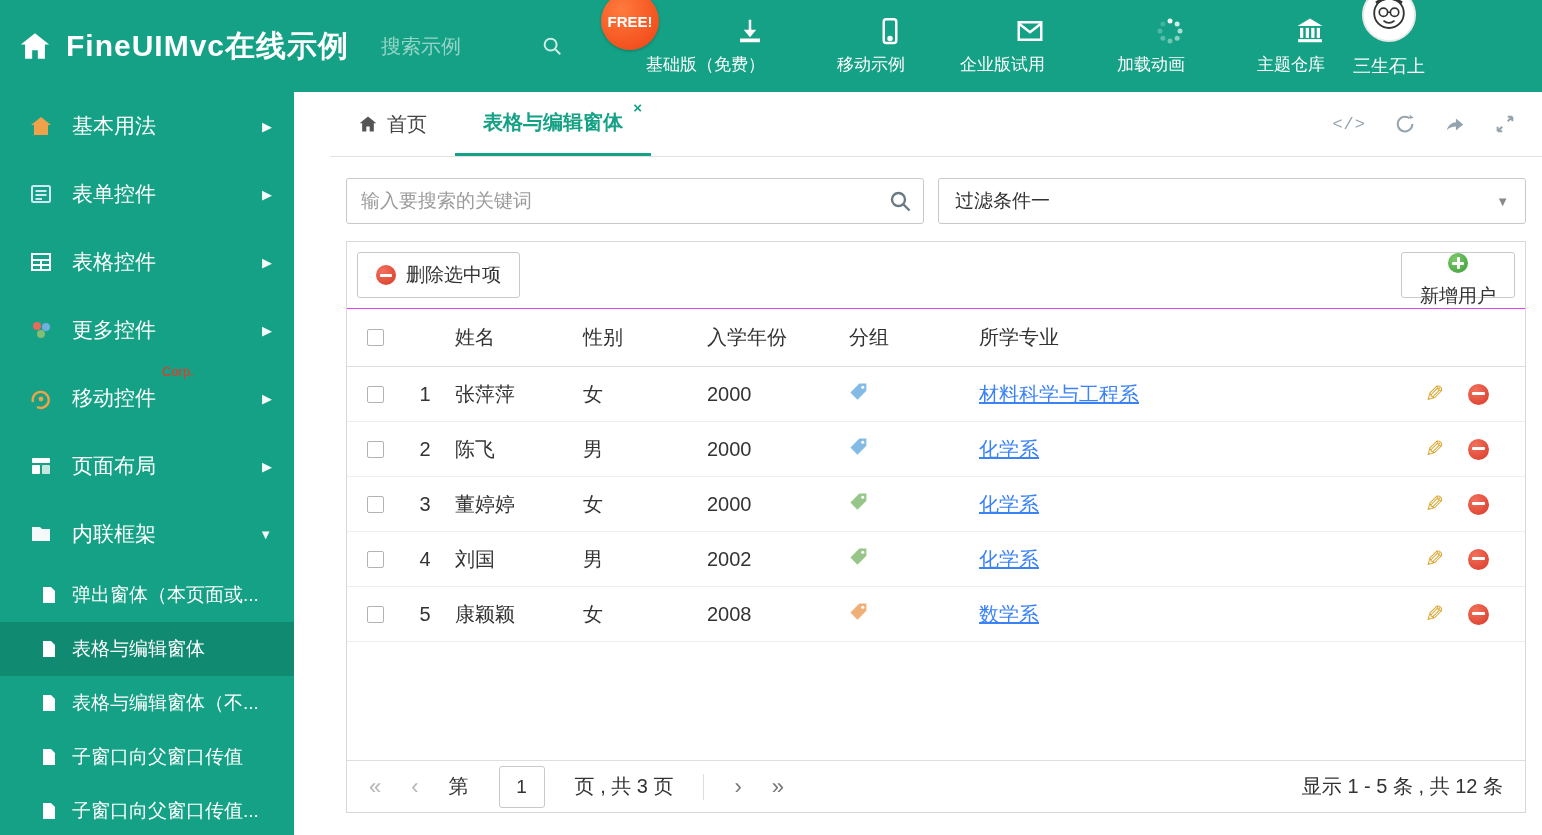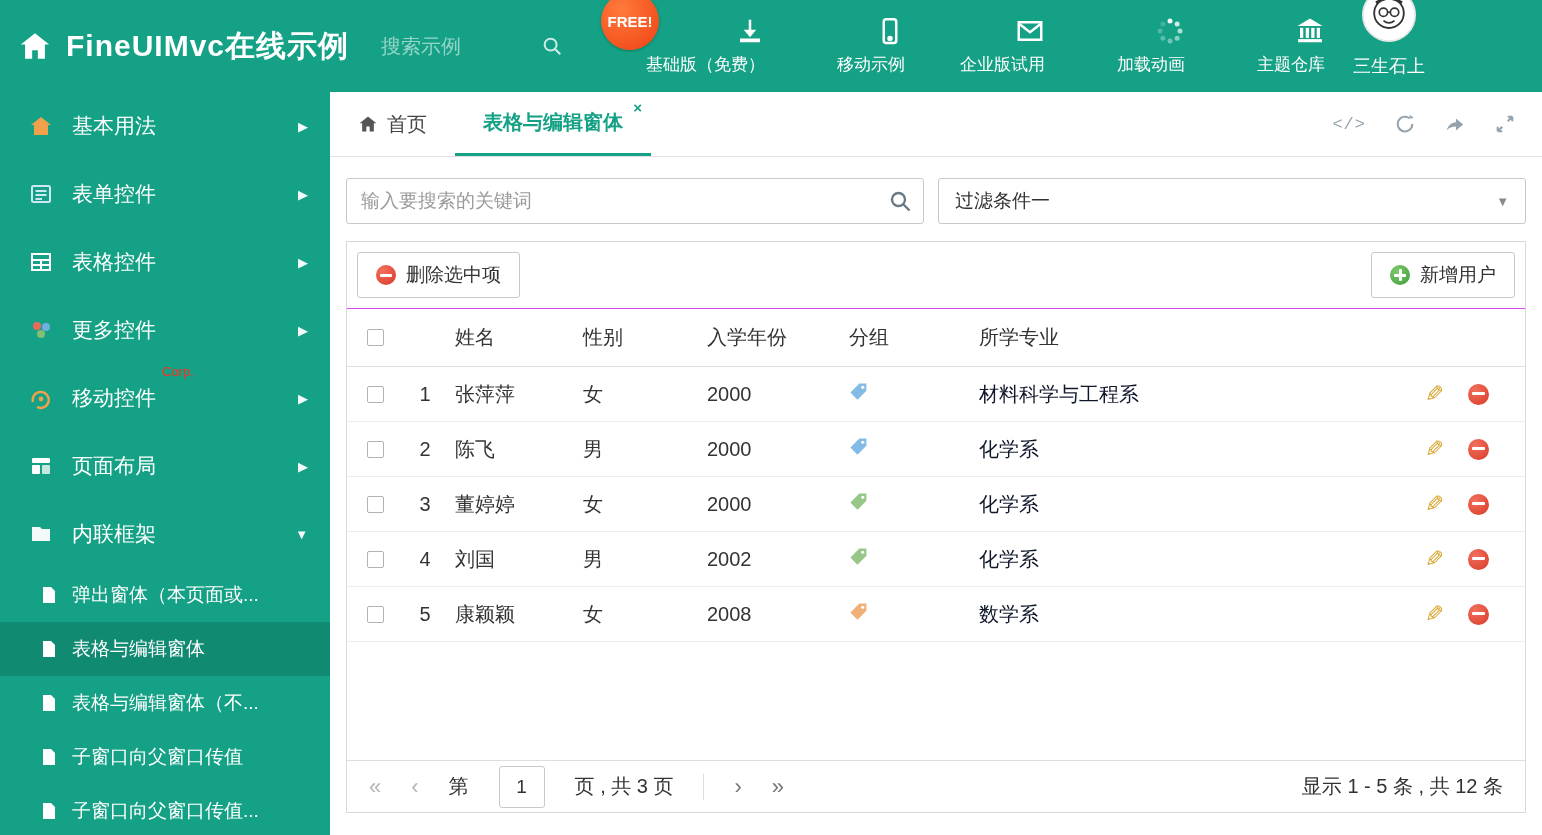--- a/index.html
+++ b/index.html
@@ -22,21 +22,21 @@
   .hnav-label { font-size:17px; white-space:nowrap; }
   .free-badge { position:absolute; left:-32px; top:-24px; width:58px; height:58px; border-radius:50%;
     background:radial-gradient(circle at 35% 30%, #ff7a3c, #ef4113); display:flex; align-items:center; justify-content:center;
     font-size:15px; font-weight:bold; color:#fff; box-shadow:0 1px 3px rgba(0,0,0,.25); }
   .huser { display:flex; align-items:center; margin-left:28px; gap:12px; cursor:pointer;flex-direction:column; }
   .avatar { width:54px; height:54px; border-radius:50%; background:#fff; border:2px solid #e8e8e8; overflow:hidden; flex:none; }
   .huser-name { font-size:18px; }
   .huser .caret { font-size:12px; opacity:.95; }
 
   
-  .sidebar { position:absolute; top:92px; left:0; width:330px; bottom:0; background:#14a185; color:#fff; overflow:hidden; }
+  .sidebar { position:absolute; top:92px; left:0; width:294px; bottom:0; background:#14a185; color:#fff; overflow:hidden; }
   .side-item { height:68px; display:flex; align-items:center; padding:0 22px 0 28px; font-size:21px; cursor:pointer; }
   .sicon { width:26px; height:26px; margin-right:18px; display:flex; align-items:center; justify-content:center; }
   .sicon svg { width:24px; height:24px; }
   .sarrow { margin-left:auto; font-size:13px; opacity:.95; }
   .corp-tag { color:#ff2e1f; font-size:13px; margin-left:6px; align-self:flex-start; margin-top:0; }
   .sub-item { height:54px; display:flex; align-items:center; padding-left:40px; font-size:19px; cursor:pointer; }
   .sub-item.active { background:#118a72; }
   .subicon { width:18px; height:18px; margin-right:14px; display:flex; }
   .subicon svg { width:18px; height:18px; }
 
@@ -56,39 +56,39 @@
   .search-box { position:relative; width:578px; flex:none; }
   .search-box input { width:100%; height:46px; border:1px solid #c9c9c9; border-radius:3px; padding:0 44px 0 14px; font-size:19px; color:#333; outline:none; font-family:inherit; }
   .search-box input::placeholder { color:#9b9b9b; }
   .search-box .mag { position:absolute; right:12px; top:11px; width:24px; height:24px; color:#6a7a84; }
   .dropdown { flex:1; height:46px; border:1px solid #c9c9c9; border-radius:3px; display:flex; align-items:center; padding:0 16px; font-size:19px; color:#333; cursor:pointer; }
   .dropdown .caret { margin-left:auto; color:#8a8a8a; font-size:13px; }
 
   .panel { flex:1; margin:0 16px 22px 16px; border:1px solid #d8d8d8; display:flex; flex-direction:column; min-height:0; }
   .toolbar { display:flex; padding:10px; border-bottom:1px solid #d946ef; flex:none; }
   .btn { height:46px; background:#fff; border:1px solid #c9c9c9; border-radius:3px; display:inline-flex; align-items:center; gap:10px; padding:0 18px; font-size:19px; color:#333; cursor:pointer; font-family:inherit; }
-  .btn-add { margin-left:auto; }
+  .btn-add { margin-left:auto;flex-direction:column; }
 
   .circle-ic { width:20px; height:20px; border-radius:50%; position:relative; display:inline-block; flex:none; }
   .circle-ic.red { background:radial-gradient(circle at 35% 30%, #f2705c, #d83a28); }
   .circle-ic.red::after { content:""; position:absolute; left:4px; right:4px; top:8.5px; height:3px; background:#fff; border-radius:1px; }
   .circle-ic.green { background:radial-gradient(circle at 35% 30%, #7dc96c, #3d9e38); }
   .circle-ic.green::after { content:""; position:absolute; left:4px; right:4px; top:8.5px; height:3px; background:#fff; border-radius:1px; }
   .circle-ic.green::before { content:""; position:absolute; top:4px; bottom:4px; left:8.5px; width:3px; background:#fff; border-radius:1px; }
 
   .trow { display:grid; grid-template-columns:56px 44px 128px 124px 142px 130px 1fr 112px; align-items:center; flex:none; }
   .thead { height:58px; border-bottom:1px solid #dedede; font-size:20px; color:#333; }
   .drow { height:55px; border-bottom:1px solid #ededed; font-size:20px; color:#333; }
   .cell { padding-left:8px; }
   .cell-check { display:flex; justify-content:center; }
   .checkbox { width:17px; height:17px; border:1.5px solid #b3b3b3; border-radius:2px; background:#fff; cursor:pointer; }
   .cell-idx { text-align:center; }
   .tag-ic { display:inline-flex; }
   .tag-ic svg { width:19px; height:19px; }
-  .major-link { color:#0f172a; cursor:pointer; }
+  .major-link { color:#3b82f6; text-decoration:underline; cursor:pointer; }
   .cell-actions { display:flex; align-items:center; justify-content:flex-end; gap:24px; padding-right:36px; }
   .pencil { color:#d9a42c; font-size:23px; cursor:pointer; transform:scaleX(-1) rotate(0deg); display:inline-block; }
   .row-del { width:21px; height:21px; cursor:pointer; }
   .spacer { flex:1; }
 
   .pager { border-top:1px solid #dedede; height:52px; display:flex; align-items:center; padding:0 22px; gap:30px; flex:none; font-size:20px; }
   .pg-nav { font-size:22px; color:#b5b5b5; cursor:pointer; }
   .pg-nav.enabled { color:#777; }
   .pg-label { color:#333; }
   .pg-input { width:46px; height:42px; border:1px solid #c9c9c9; border-radius:3px; text-align:center; font-size:19px; color:#333; outline:none; font-family:inherit; }

